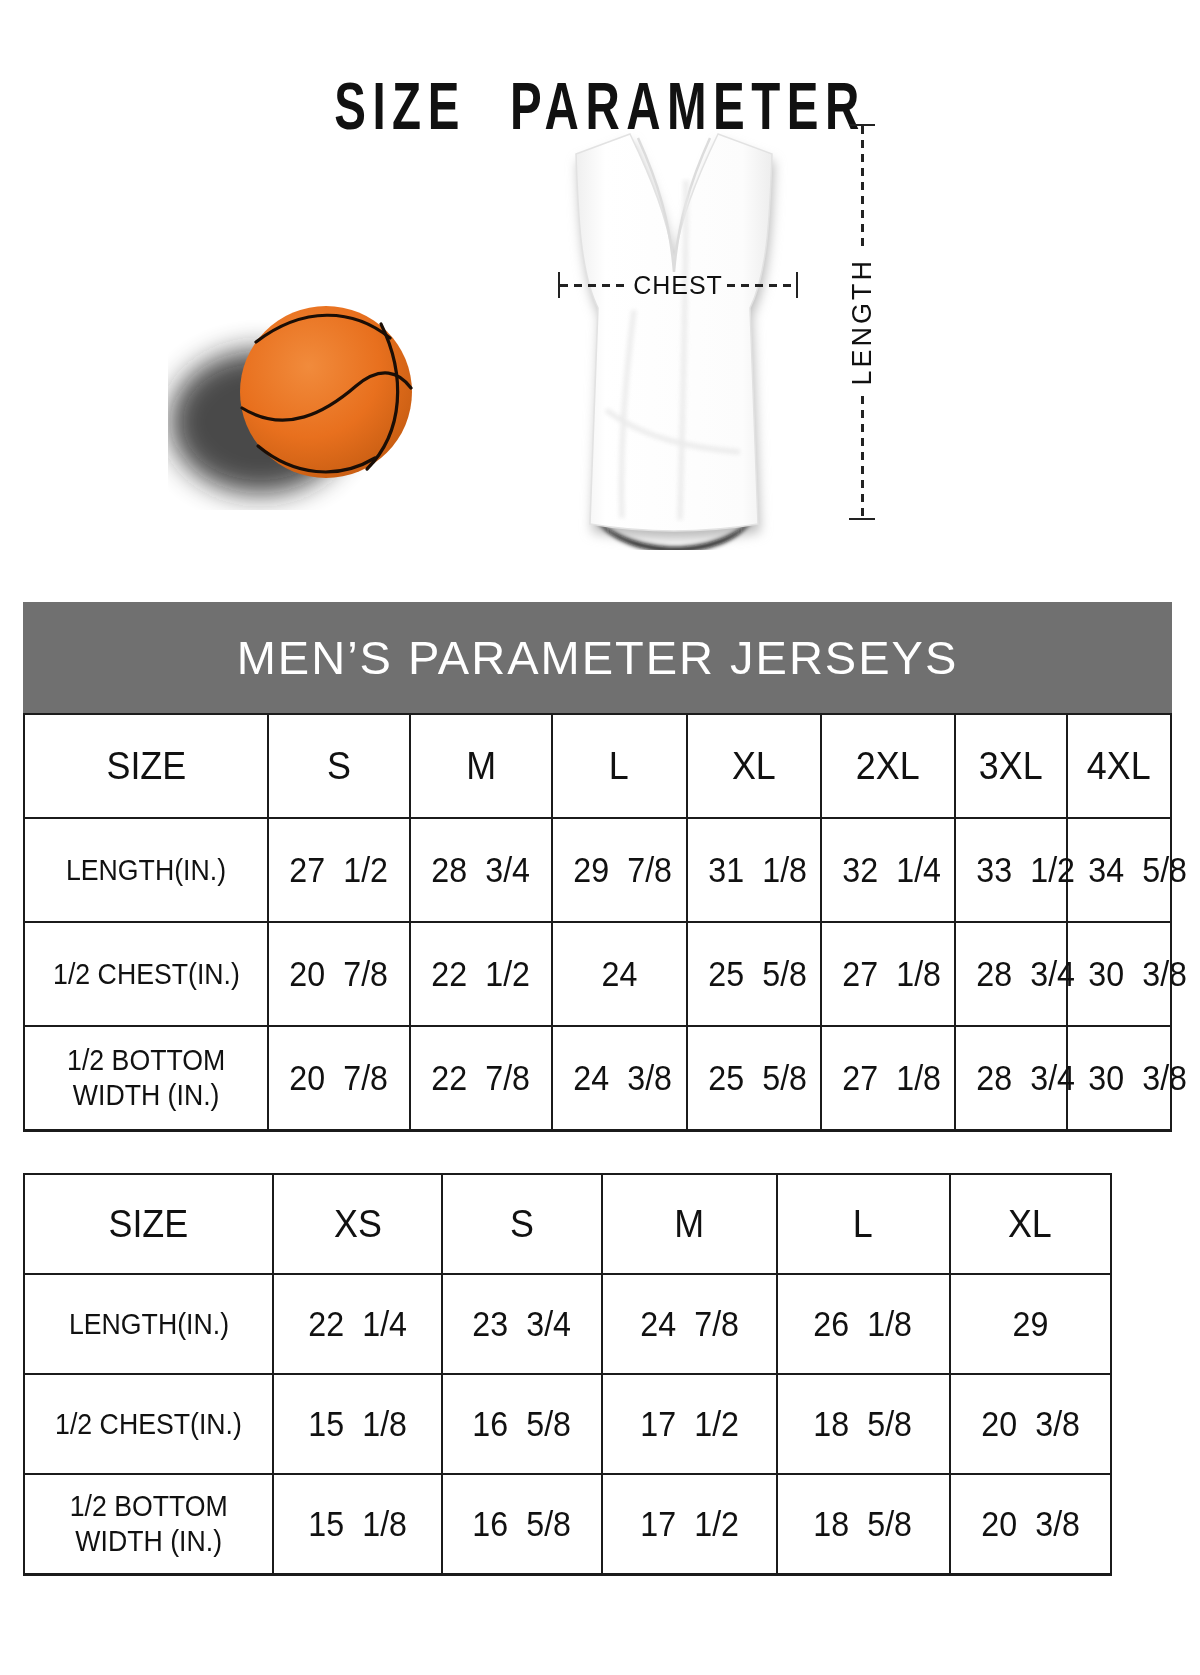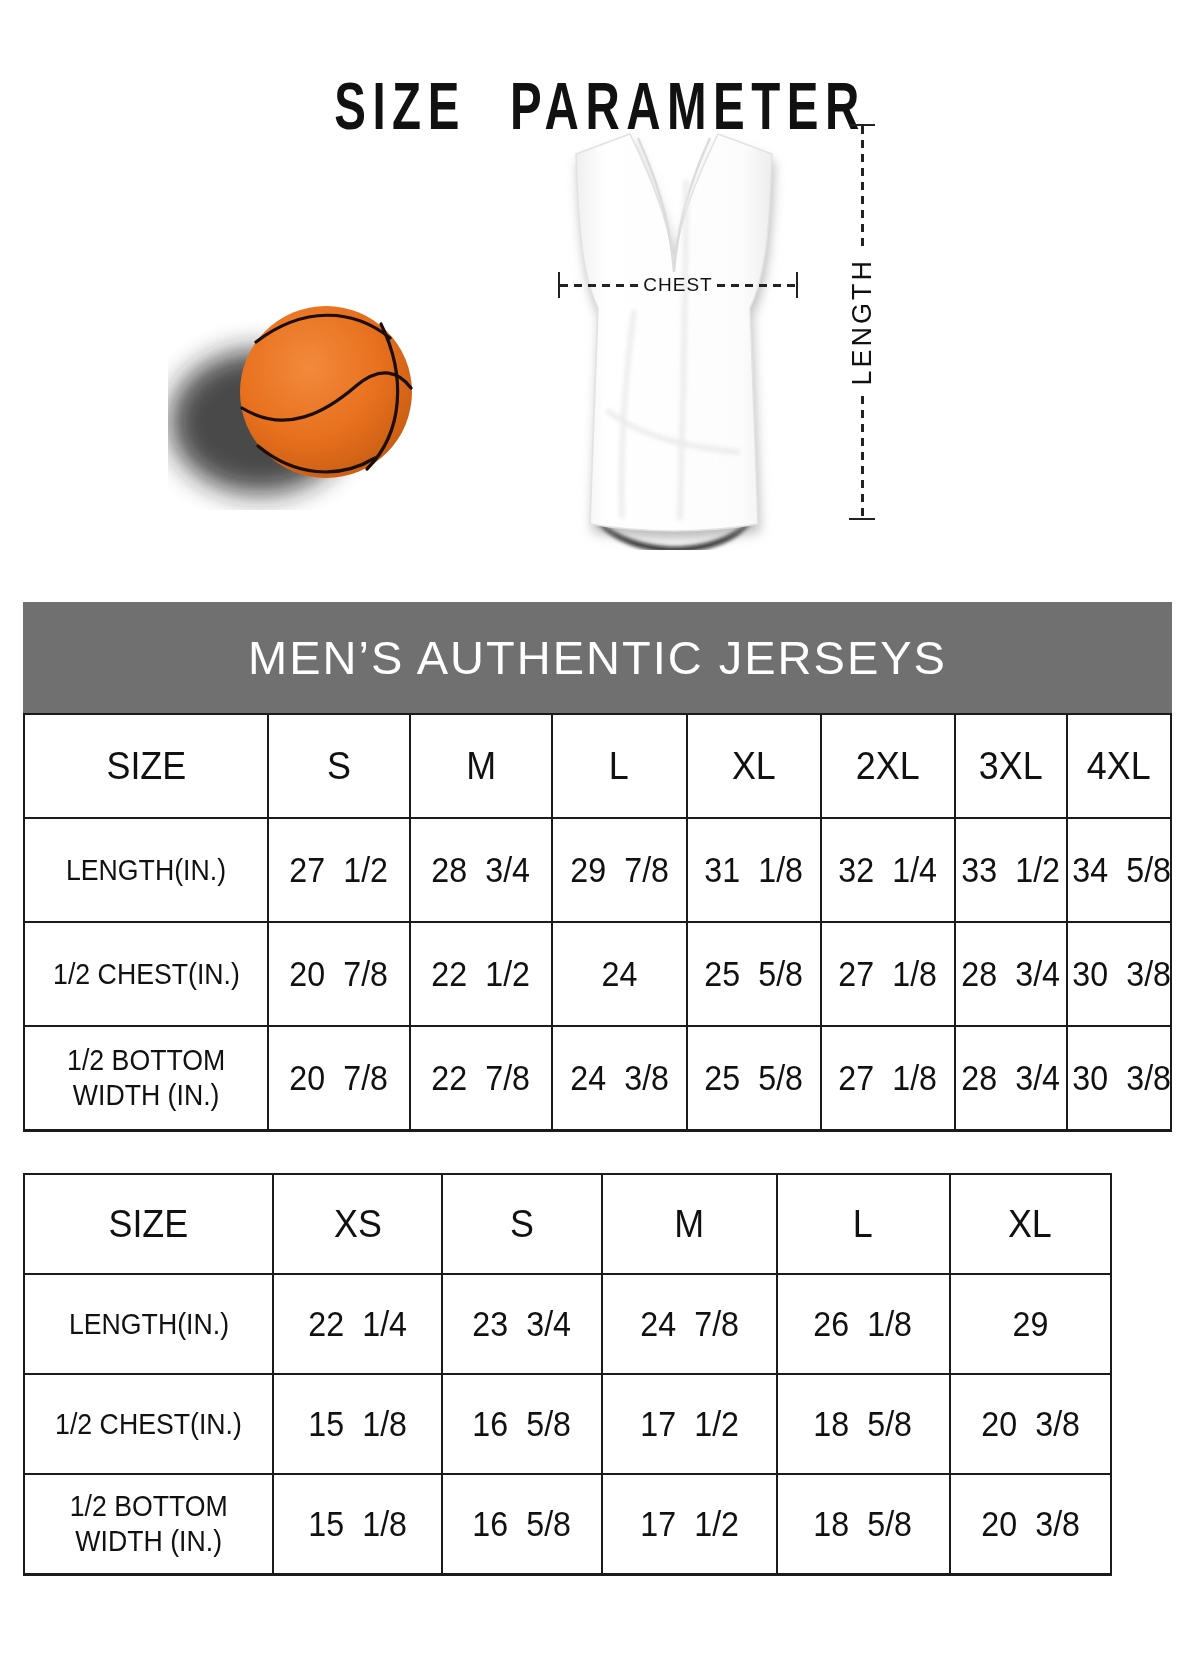--- a/index.html
+++ b/index.html
@@ -25,21 +25,21 @@
 
   .chest-line {
     position:absolute; left:558px; top:168px; width:240px; height:34px;
     display:flex; align-items:center; z-index:5;
   }
   .chest-line .tick-v { width:2px; height:26px; background:#222; flex:0 0 auto; }
   .chest-line .dash {
     flex:1 1 auto; height:3px;
     background:repeating-linear-gradient(90deg,#222 0 8px,transparent 8px 14px);
   }
-  .chest-label { font-size:19px; letter-spacing:1px; padding:0 4px; white-space:nowrap; }
+  .chest-label { font-size:25px; letter-spacing:1px; padding:0 4px; white-space:nowrap; }
 
   .length-line {
     position:absolute; left:846px; top:24px; width:32px; height:396px;
     display:flex; flex-direction:column; align-items:center; z-index:5;
   }
   .length-line .tick-h { height:2px; width:26px; background:#222; flex:0 0 auto; }
   .length-line .vdash {
     width:3px; flex:1 1 auto;
     background:repeating-linear-gradient(180deg,#222 0 8px,transparent 8px 14px);
   }
@@ -53,21 +53,21 @@
   .table-wrap.men { left:23px; top:602px;  width:1149px; }
   .table-wrap.boy { left:23px; top:1173px; width:1089px; }
 
   .band { background:#707070; display:flex; align-items:center; justify-content:center; }
   .men .band { height:111px; }
   .boy .band { height:96px; }
   .band-title { color:#ffffff; font-size:47px; letter-spacing:2px; white-space:nowrap; }
 
   table.size-grid { border-collapse:collapse; table-layout:fixed; width:100%; background:#fff; }
   table.size-grid td {
-    border:2px solid #1b1b1b; text-align:center; vertical-align:middle; padding:0 0;
+    border:2px solid #1b1b1b; text-align:center; vertical-align:middle; padding:0 16px;
   }
   .men table.size-grid td { height:102px; }
   .boy table.size-grid td { height:98px; }
   table.size-grid tr:last-child td { border-bottom-width:3px; }
 
   .cond { display:inline-block; transform:scaleX(0.92); transform-origin:center; }
   .hdr { font-size:39px; white-space:nowrap; }
   .lbl { font-size:29px; line-height:1.2; }
   .val { font-size:35px; word-spacing:10px; white-space:nowrap; }
 
@@ -146,21 +146,21 @@
       <div class="tick-h"></div>
       <div class="vdash"></div>
       <span class="length-label">LENGTH</span>
       <div class="vdash"></div>
       <div class="tick-h"></div>
     </div>
   </div>
 
   <section class="table-wrap men">
     <div class="band">
-      <span class="band-title">MEN’S AUTHENTIC JERSEYS</span>
+      <span class="band-title">MEN’S PARAMETER JERSEYS</span>
     </div>
     <table class="size-grid">
       <colgroup>
         <col class="mc0">
           <col class="mc1">
           <col class="mc2">
           <col class="mc3">
         <col class="mc4">
           <col class="mc5">
           <col class="mc6">

